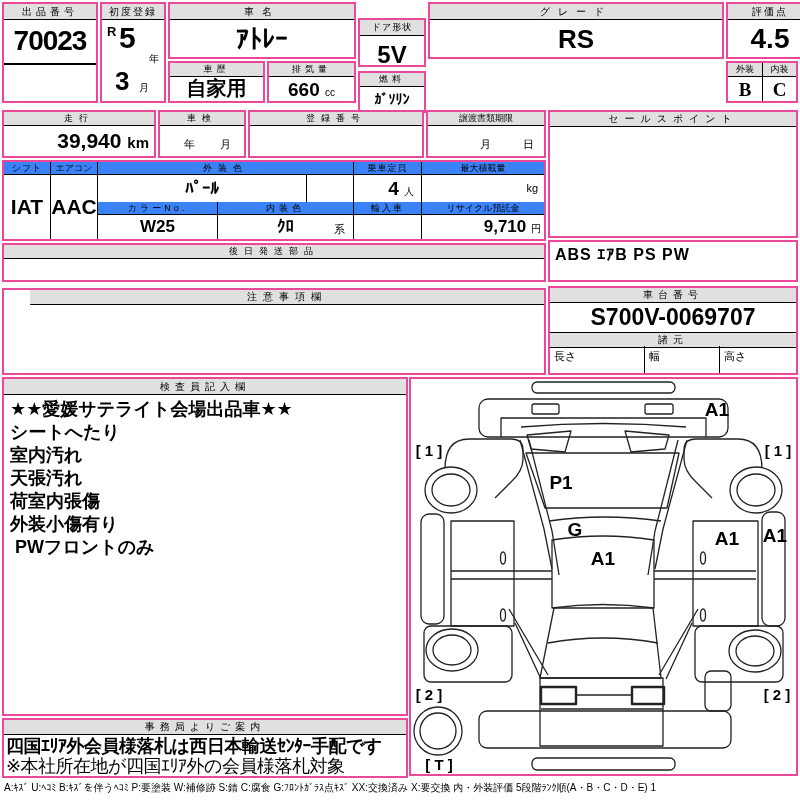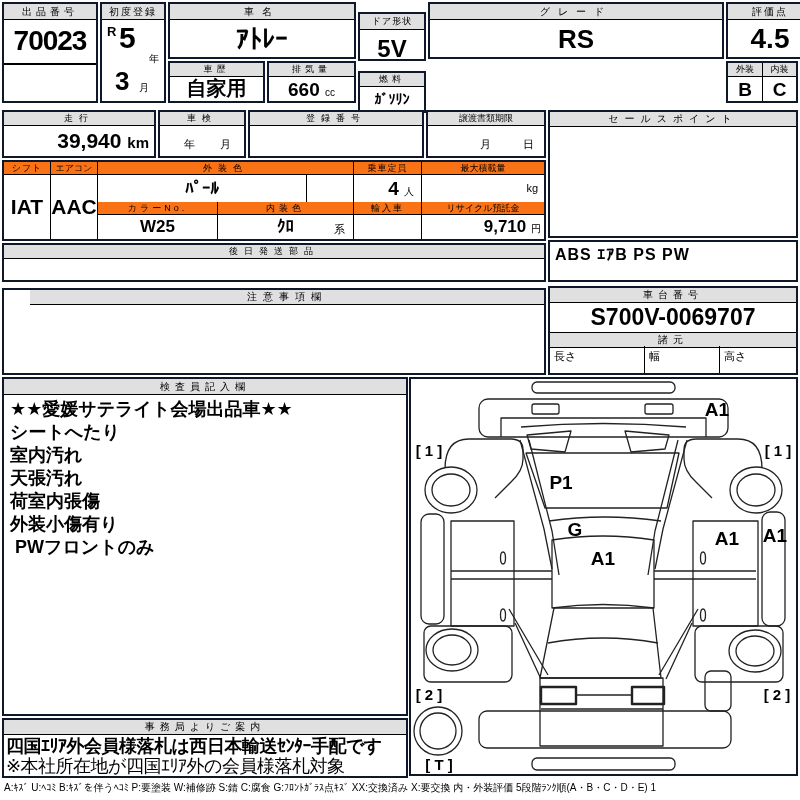--- a/index.html
+++ b/index.html
@@ -1,23 +1,23 @@
 <!DOCTYPE html>
 <html><head>
 <meta charset="utf-8">
 <style>
   html,body{margin:0;padding:0;background:#fff;}
   .sheet{position:relative;width:800px;height:800px;background:#fff;color:#000;
          font-family:"Liberation Sans","DejaVu Sans",sans-serif;overflow:hidden;}
-  .bx{position:absolute;background:#fff;border:2px solid #0f172a;box-sizing:border-box;}
+  .bx{position:absolute;background:#fff;border:2px solid #ec4899;box-sizing:border-box;}
   .hd{background:#e0e0e0;border-bottom:1px solid #000;font-size:10px;text-align:center;
       height:15px;line-height:15px;letter-spacing:4px;overflow:hidden;white-space:nowrap;}
   .hd13{background:#e0e0e0;border-bottom:1px solid #000;font-size:9px;text-align:center;
       height:13px;line-height:13px;letter-spacing:4px;overflow:hidden;white-space:nowrap;}
-  .hd2{position:absolute;background:#f97316;border-bottom:1px solid #000;font-size:9px;
+  .hd2{position:absolute;background:#3b82f6;border-bottom:1px solid #000;font-size:9px;
       text-align:center;height:13px;line-height:13px;box-sizing:border-box;overflow:hidden;white-space:nowrap;}
   .v{font-weight:bold;text-align:center;}
   .abs{position:absolute;}
   .vl{position:absolute;width:1px;background:#000;}
   .hl{position:absolute;height:1px;background:#000;}
   .ls0{letter-spacing:0;} .ls1{letter-spacing:1px;} .ls2{letter-spacing:2px;}
   .ls6{letter-spacing:6px;} .ls8{letter-spacing:8px;}
   .note{font-size:18px;font-weight:bold;line-height:23px;white-space:pre;}
   svg text{font-family:"Liberation Sans","DejaVu Sans",sans-serif;}
 </style>
@@ -52,42 +52,42 @@
   </div>
 
   <div class="bx" style="left:267px;top:61px;width:89px;height:42px;">
     <div class="hd13">排気量</div>
     <div class="v" style="height:25px;line-height:25px;font-size:19px;">
       <span>660</span>
       <span style="font-size:10px;font-weight:normal;">cc</span>
     </div>
   </div>
 
-  <div class="bx" style="left:358px;top:12px;width:68px;height:49px;">
+  <div class="bx" style="left:358px;top:18px;width:68px;height:49px;">
     <div class="hd ls1" style="font-size:9px;">ドア形状</div>
     <div class="v" style="height:38px;line-height:38px;font-size:24px;border-radius:16px;">5V</div>
   </div>
 
   <div class="bx" style="left:358px;top:61px;width:68px;height:42px;margin-top:10px;">
     <div class="hd13">燃料</div>
     <div class="v" style="height:34px;line-height:25px;font-size:14px;">ｶﾞｿﾘﾝ</div>
   </div>
 
   <div class="bx" style="left:428px;top:2px;width:296px;height:57px;">
     <div class="hd ls8">グレード</div>
     <div class="v" style="height:38px;line-height:38px;font-size:26px;">RS</div>
   </div>
 
 
   <div class="bx" style="left:726px;top:2px;width:88px;height:57px;">
     <div class="hd ls2">評価点</div>
     <div class="v" style="height:38px;line-height:38px;font-size:28px;">4.5</div>
   </div>
 
-  <div class="bx" style="left:726px;top:61px;width:72px;height:42px;">
+  <div class="bx" style="left:726px;top:61px;width:72px;height:42px;font-family:Liberation Serif, serif;">
     <div class="abs" style="left:0;top:0;width:34px;height:100%;border-right:1px solid #000;">
       <div class="hd13 ls0">外装</div>
       <div class="v" style="height:25px;line-height:25px;font-size:19px;">B</div>
     </div>
     <div class="abs" style="left:35px;top:0;right:0;height:100%;">
       <div class="hd13 ls0">内装</div>
       <div class="v" style="height:25px;line-height:25px;font-size:19px;">C</div>
     </div>
   </div>
 

